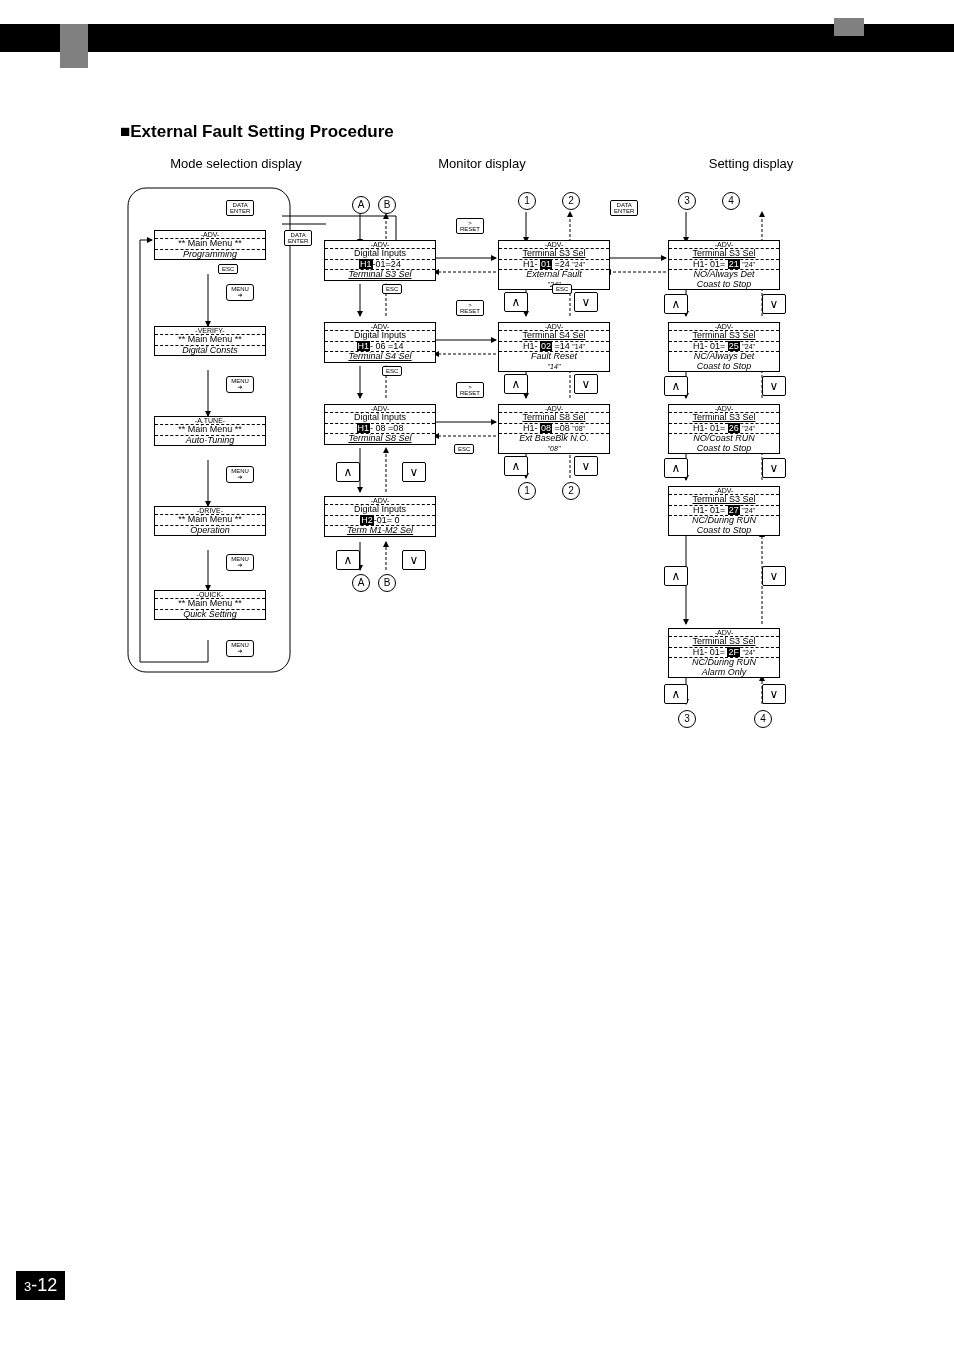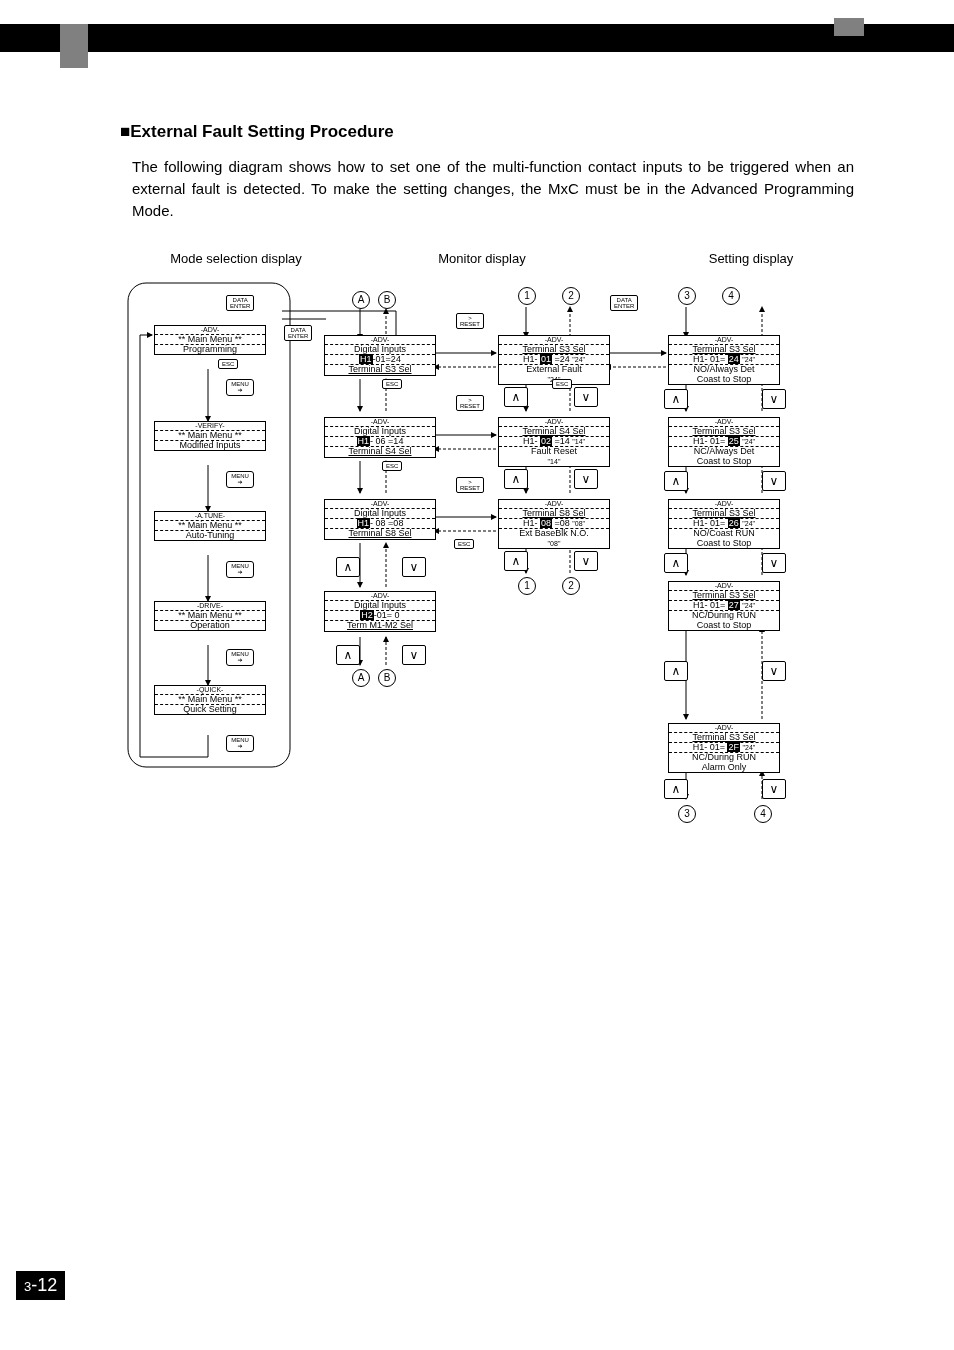--- a/index.html
+++ b/index.html
@@ -76,21 +76,21 @@
     background: #fff;
     line-height: 1.05;
   }
   .disp .h {
     font-size: 7px;
     border-bottom: 1px dashed #000;
     padding: 0 2px;
   }
   .disp .m1 { font-size: 9px; }
   .disp .m2 { font-size: 9px; border-top: 1px dashed #000; }
-  .disp .f { font-size: 9px; border-top: 1px dashed #000; }
+  .disp .f { font-size: 9px; border-top: 1px dashed #000; font-style: italic; }
   .inv { background:#000; color:#fff; padding:0 1px; }
   
   .kbtn {
     position: absolute;
     border: 1px solid #000;
     border-radius: 2px;
     font-size: 6px;
     text-align: center;
     background: #fff;
     line-height: 1;
@@ -152,21 +152,20 @@
 <body>
 
 <div class="topbar">
   <div class="gap"></div>
   <div class="r"></div>
 </div>
 <div class="sidebox"></div>
 
 <div class="content">
   <div class="sechead">■External Fault Setting Procedure</div>
-  <p class="para">The following diagram shows how to set one of the multi-function contact inputs to be triggered when an external fault is detected. To make the setting changes, the MxC must be in the Advanced Programming Mode.</p>
 
   <div class="diagram">
 
     <div class="collabel" style="left:20px;width:180px">Mode selection display</div>
     <div class="collabel" style="left:276px;width:160px">Monitor display</div>
     <div class="collabel" style="left:545px;width:160px">Setting display</div>
 
     <svg class="wires">
       <defs>
         <marker id="ah" markerWidth="6" markerHeight="6" refX="5" refY="3" orient="auto">
@@ -236,21 +235,21 @@
     <div class="disp" style="left:28px; top:74px">
       <div class="h">-ADV-</div>
       <div class="m1">** Main Menu **</div>
       <div class="f">Programming</div>
     </div>
     <div class="kmenu" style="left:100px; top:128px"><span>MENU</span><br>➔</div>
 
     <div class="disp" style="left:28px; top:170px">
       <div class="h">-VERIFY-</div>
       <div class="m1">** Main Menu **</div>
-      <div class="f">Modified Inputs</div>
+      <div class="f">Digital Consts</div>
     </div>
     <div class="kmenu" style="left:100px; top:220px"><span>MENU</span><br>➔</div>
 
     <div class="disp" style="left:28px; top:260px">
       <div class="h">-A.TUNE-</div>
       <div class="m1">** Main Menu **</div>
       <div class="f">Auto-Tuning</div>
     </div>
     <div class="kmenu" style="left:100px; top:310px"><span>MENU</span><br>➔</div>
 
@@ -354,21 +353,21 @@
     <div class="circnum" style="left:392px; top:326px">1</div>
     <div class="circnum" style="left:436px; top:326px">2</div>
 
     <div class="kbtn" style="left:484px; top:44px; white-space:pre">DATA
 ENTER</div>
     <div class="kbtn" style="left:426px; top:128px">ESC</div>
 
     <div class="disp" style="left:542px; top:84px">
       <div class="h">-ADV-</div>
       <div class="m1" style="text-decoration:underline">Terminal S3 Sel</div>
-      <div class="m2"><span>H1- 01= </span><span class="inv">24</span> <span style="font-size:7px">"24"</span></div>
+      <div class="m2"><span>H1- 01= </span><span class="inv">21</span> <span style="font-size:7px">"24"</span></div>
       <div class="f"><span>NO/Always Det</span><br><span>Coast to Stop</span></div>
     </div>
     <div class="arrowbtn" style="left:538px; top:138px">∧</div>
     <div class="arrowbtn" style="left:636px; top:138px">∨</div>
 
     <div class="disp" style="left:542px; top:166px">
       <div class="h">-ADV-</div>
       <div class="m1" style="text-decoration:underline">Terminal S3 Sel</div>
       <div class="m2"><span>H1- 01= </span><span class="inv">25</span> <span style="font-size:7px">"24"</span></div>
       <div class="f"><span>NC/Always Det</span><br><span>Coast to Stop</span></div>

